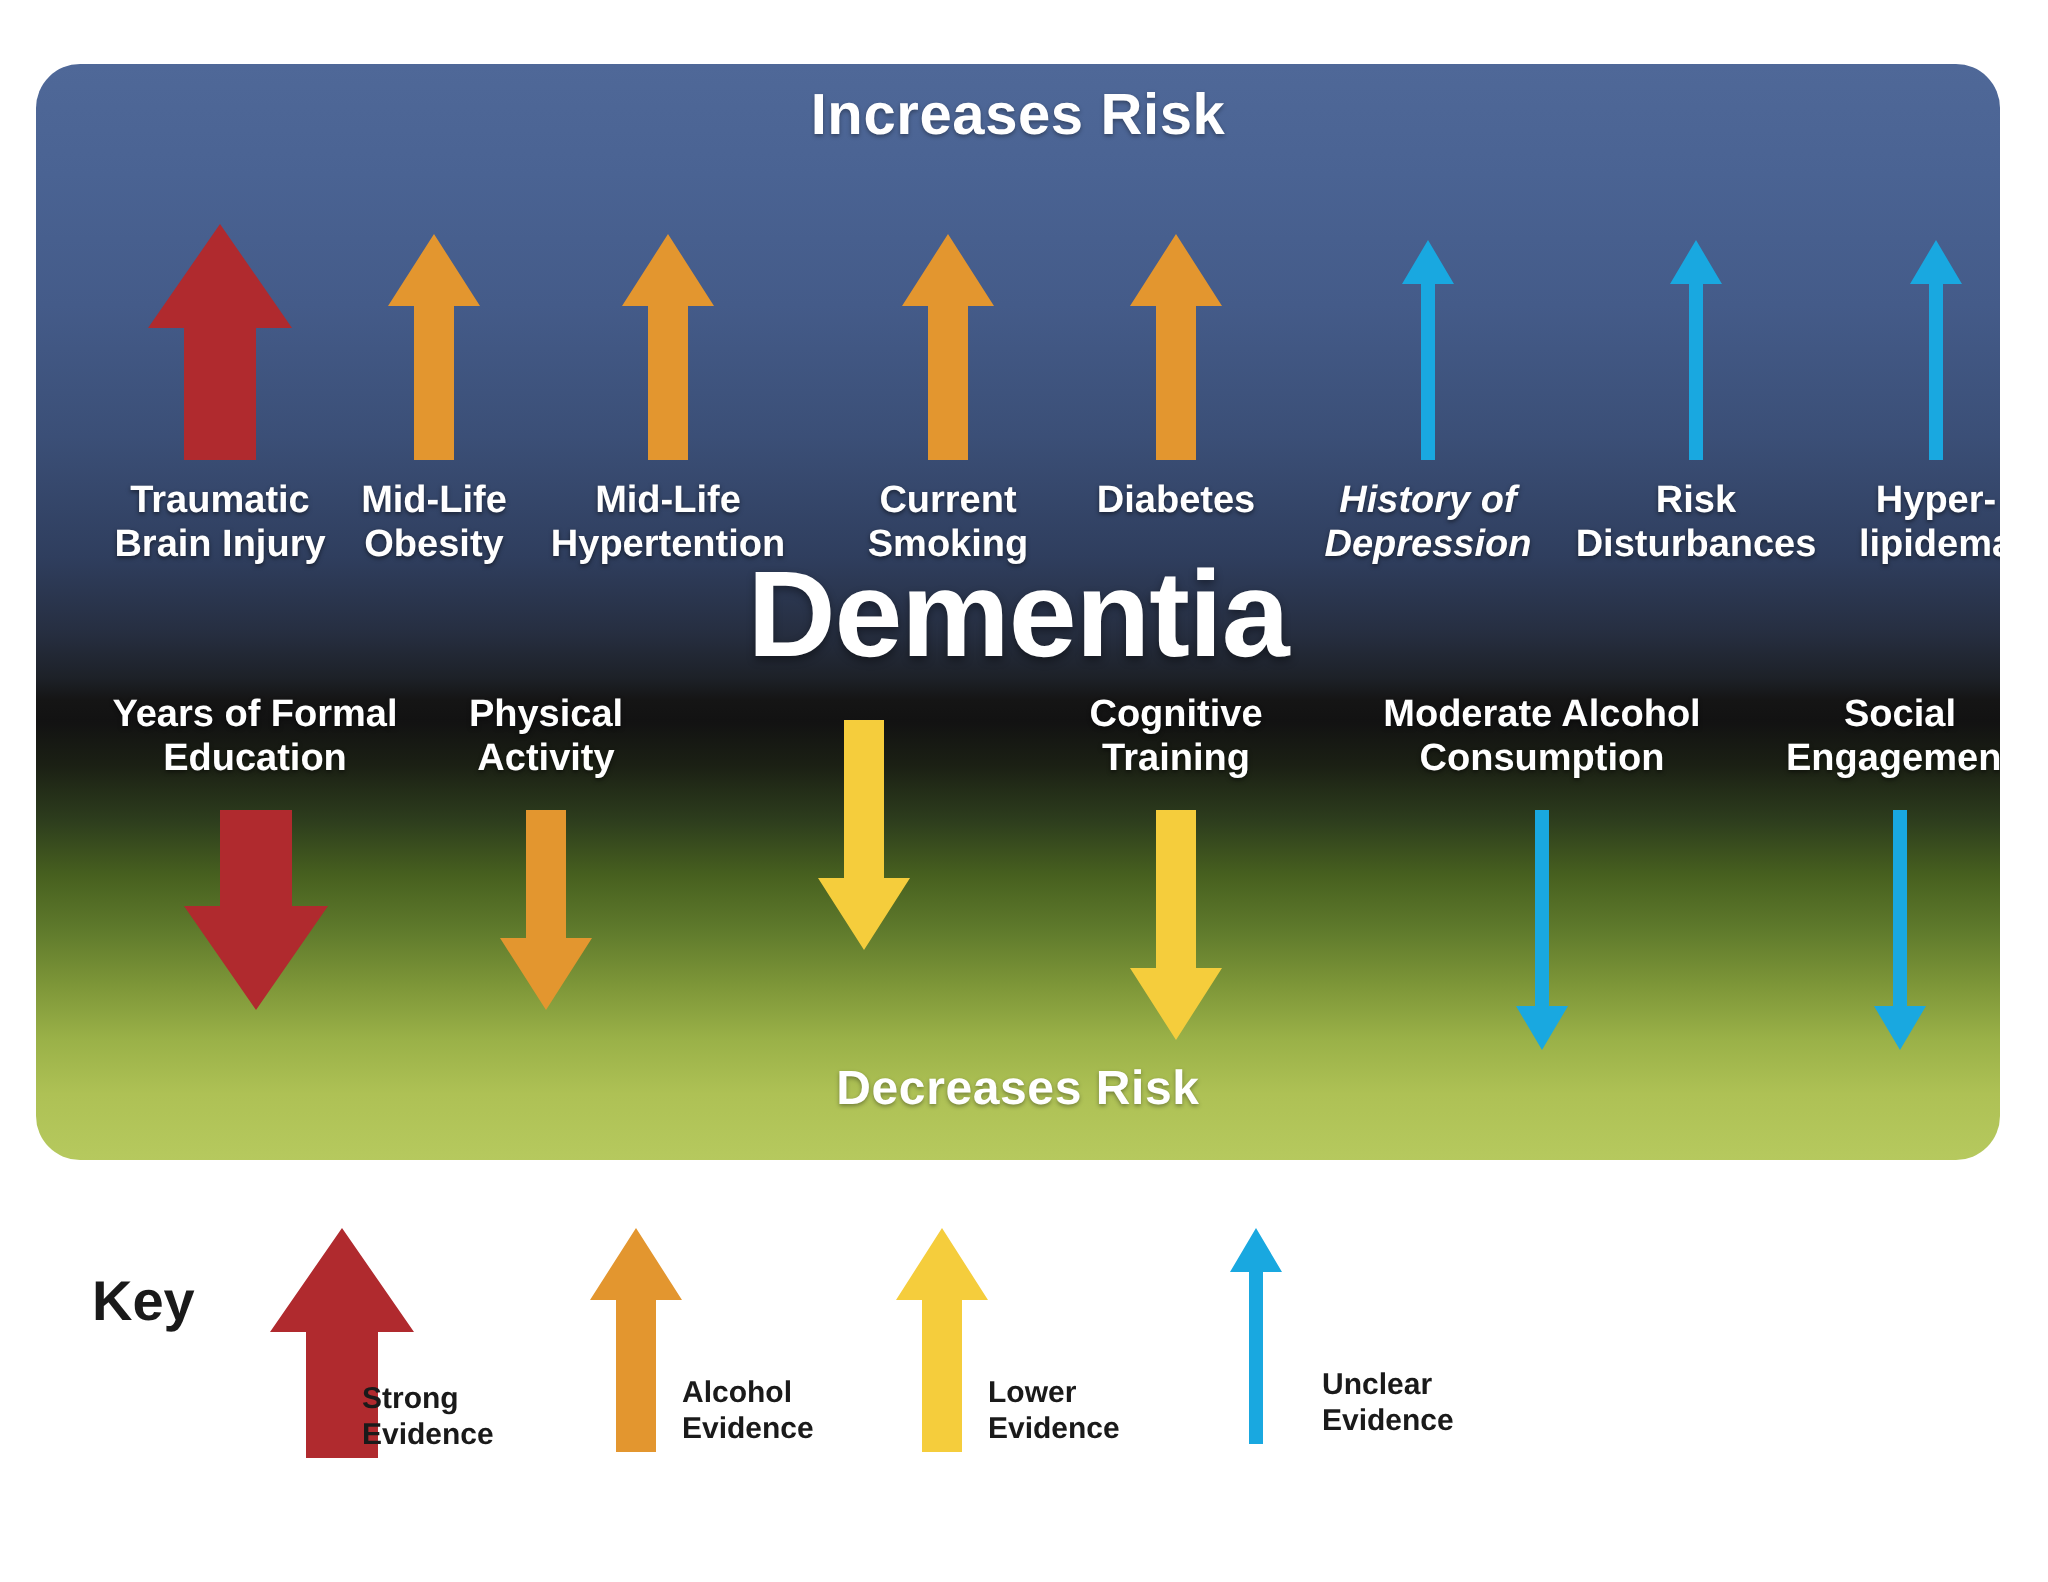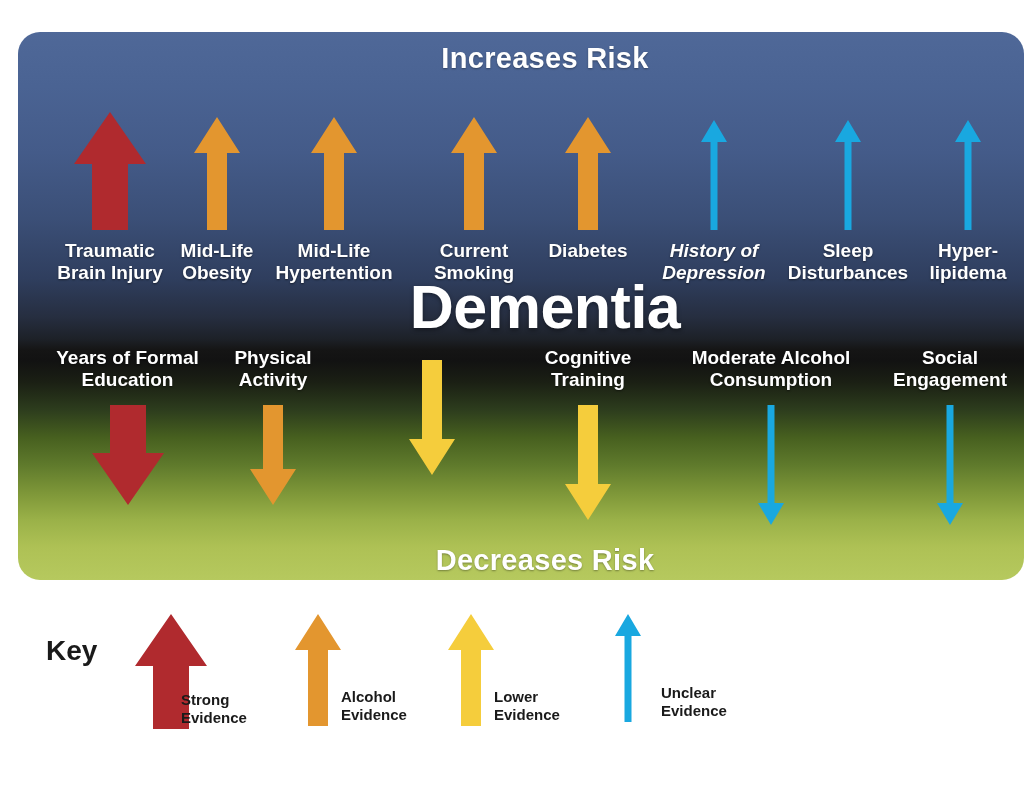--- a/index.html
+++ b/index.html
@@ -30,35 +30,34 @@
         #151515 58%,
         #121212 60%,
         #1b2014 64%,
         #2d3d1d 69%,
         #47601f 74%,
         #5f7a2c 79%,
         #7d9638 84%,
         #9ab148 89%,
         #aec155 94%,
         #b6c95e 100%);
-    padding-left:24px;
   }
 
   
   .panel-title{
     position:absolute;
     width:100%;
     text-align:center;
     color:#ffffff;
     font-weight:bold;
     letter-spacing:.3px;
     text-shadow:0 1px 2px rgba(0,0,0,.35);
   }
   #increases-risk{ top:10px; font-size:29px; }
-  #decreases-risk{ top:499px; font-size:29px;margin-top:13px; }
+  #decreases-risk{ top:499px; font-size:24px; }
   #dementia-label{
     position:absolute;
     width:100%;
     top:240px;
     text-align:center;
     color:#ffffff;
     font-weight:bold;
     font-size:61px;
     letter-spacing:-0.5px;
     text-shadow:0 2px 4px rgba(0,0,0,.4);
@@ -179,21 +178,21 @@
 Depression</div>
       </div>
       <div class="col" style="left: 755px; top: 50px; width: 150px;">
         <div class="arrow-slot" style="height: 148px;">
           <div style="position:absolute;left:0;right:0;bottom:0;">
             <svg class="arrow-svg" width="26" height="110" viewBox="0 0 26 110" xmlns="http://www.w3.org/2000/svg">
               <polygon points="13.0,0.0 26.0,22.0 16.5,22.0 16.5,110.0 9.5,110.0 9.5,22.0 0.0,22.0" fill="#19a8e0"></polygon>
             </svg>
           </div>
         </div>
-        <div class="risk-label" style="margin-top: 10px;">Sleep
+        <div class="risk-label" style="margin-top: 10px;">Risk
 Disturbances</div>
       </div>
       <div class="col" style="left: 875px; top: 50px; width: 150px;">
         <div class="arrow-slot" style="height: 148px;">
           <div style="position:absolute;left:0;right:0;bottom:0;">
             <svg class="arrow-svg" width="26" height="110" viewBox="0 0 26 110" xmlns="http://www.w3.org/2000/svg">
               <polygon points="13.0,0.0 26.0,22.0 16.5,22.0 16.5,110.0 9.5,110.0 9.5,22.0 0.0,22.0" fill="#19a8e0"></polygon>
             </svg>
           </div>
         </div>

